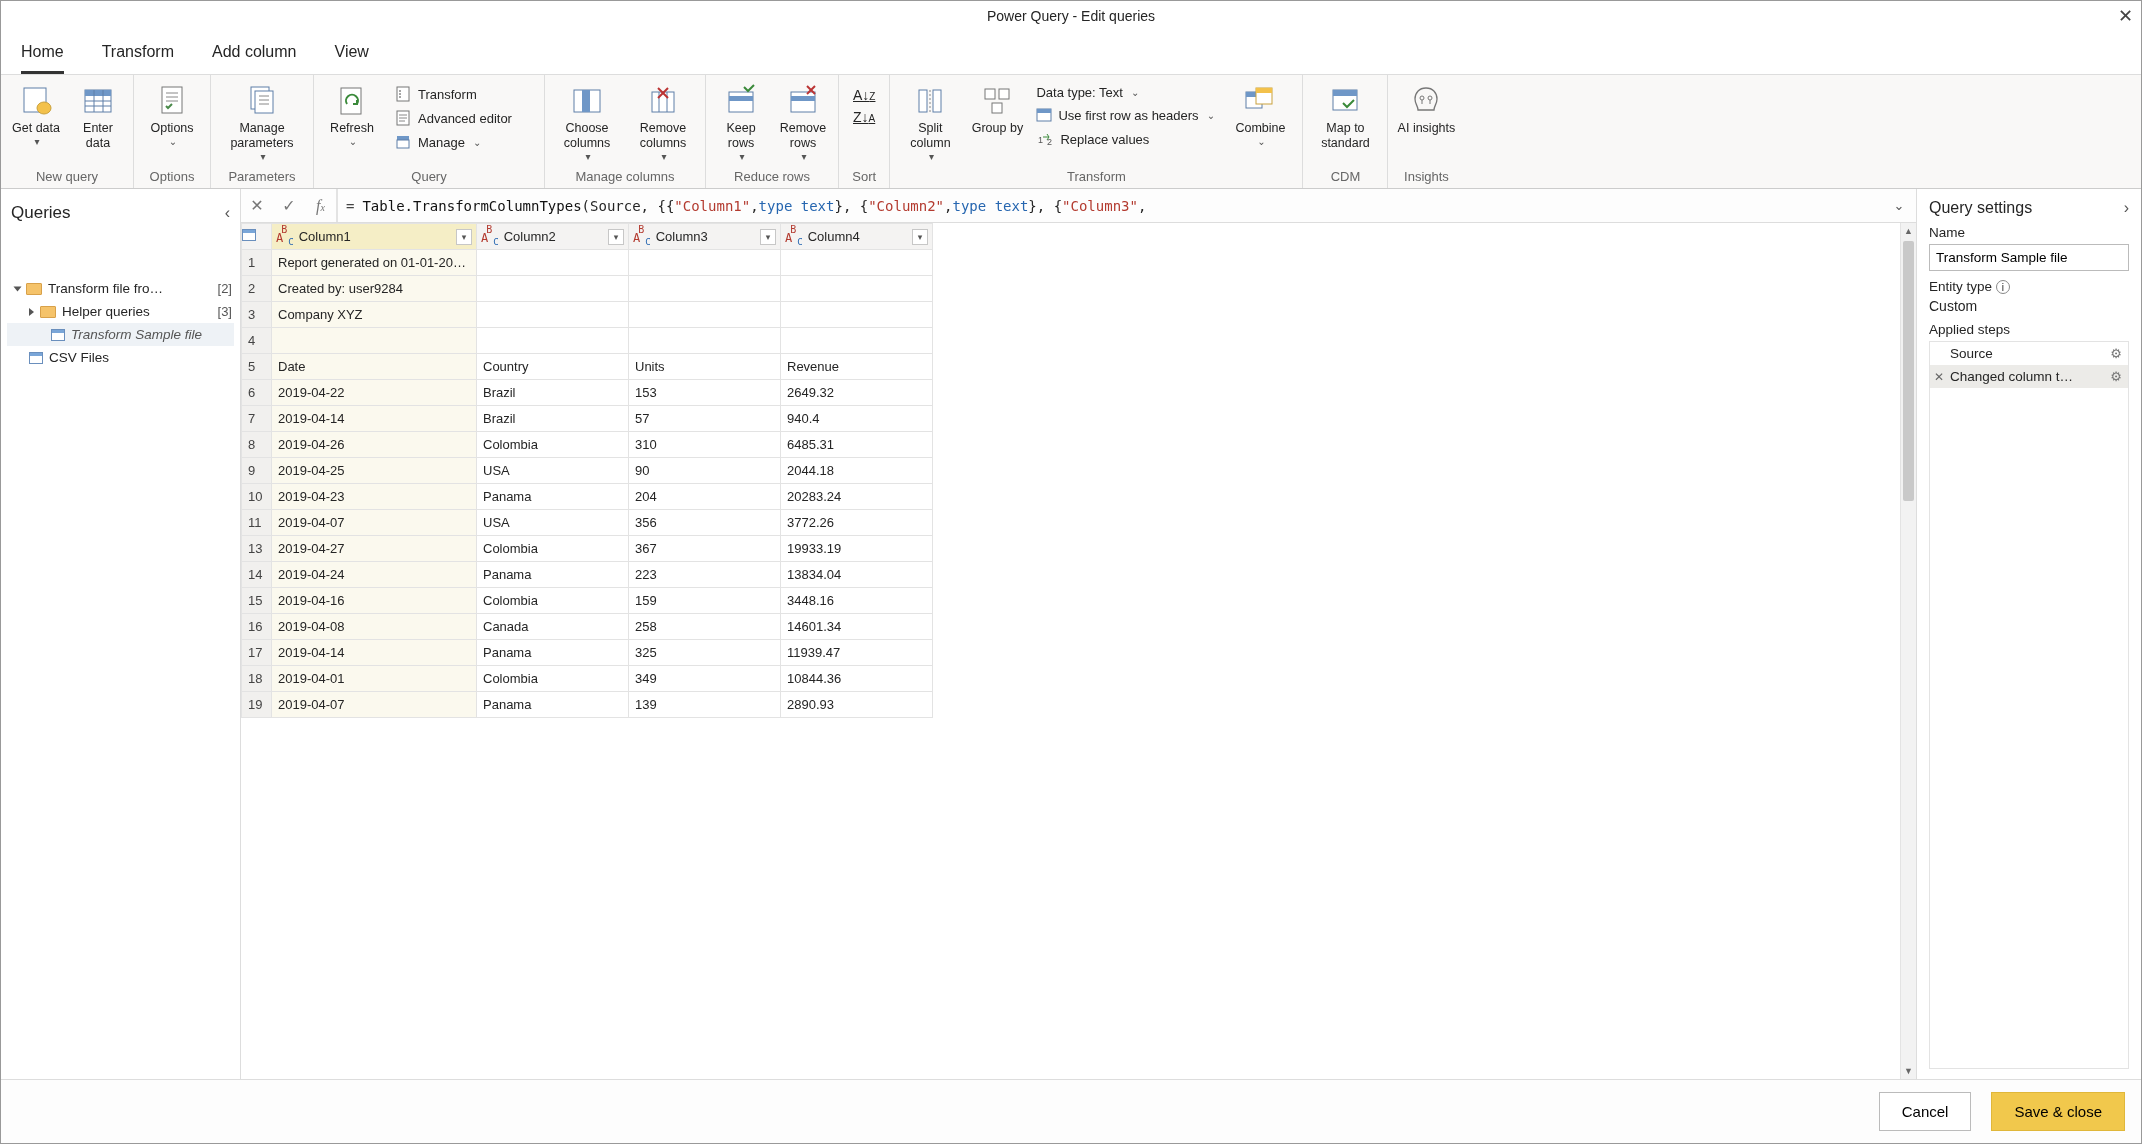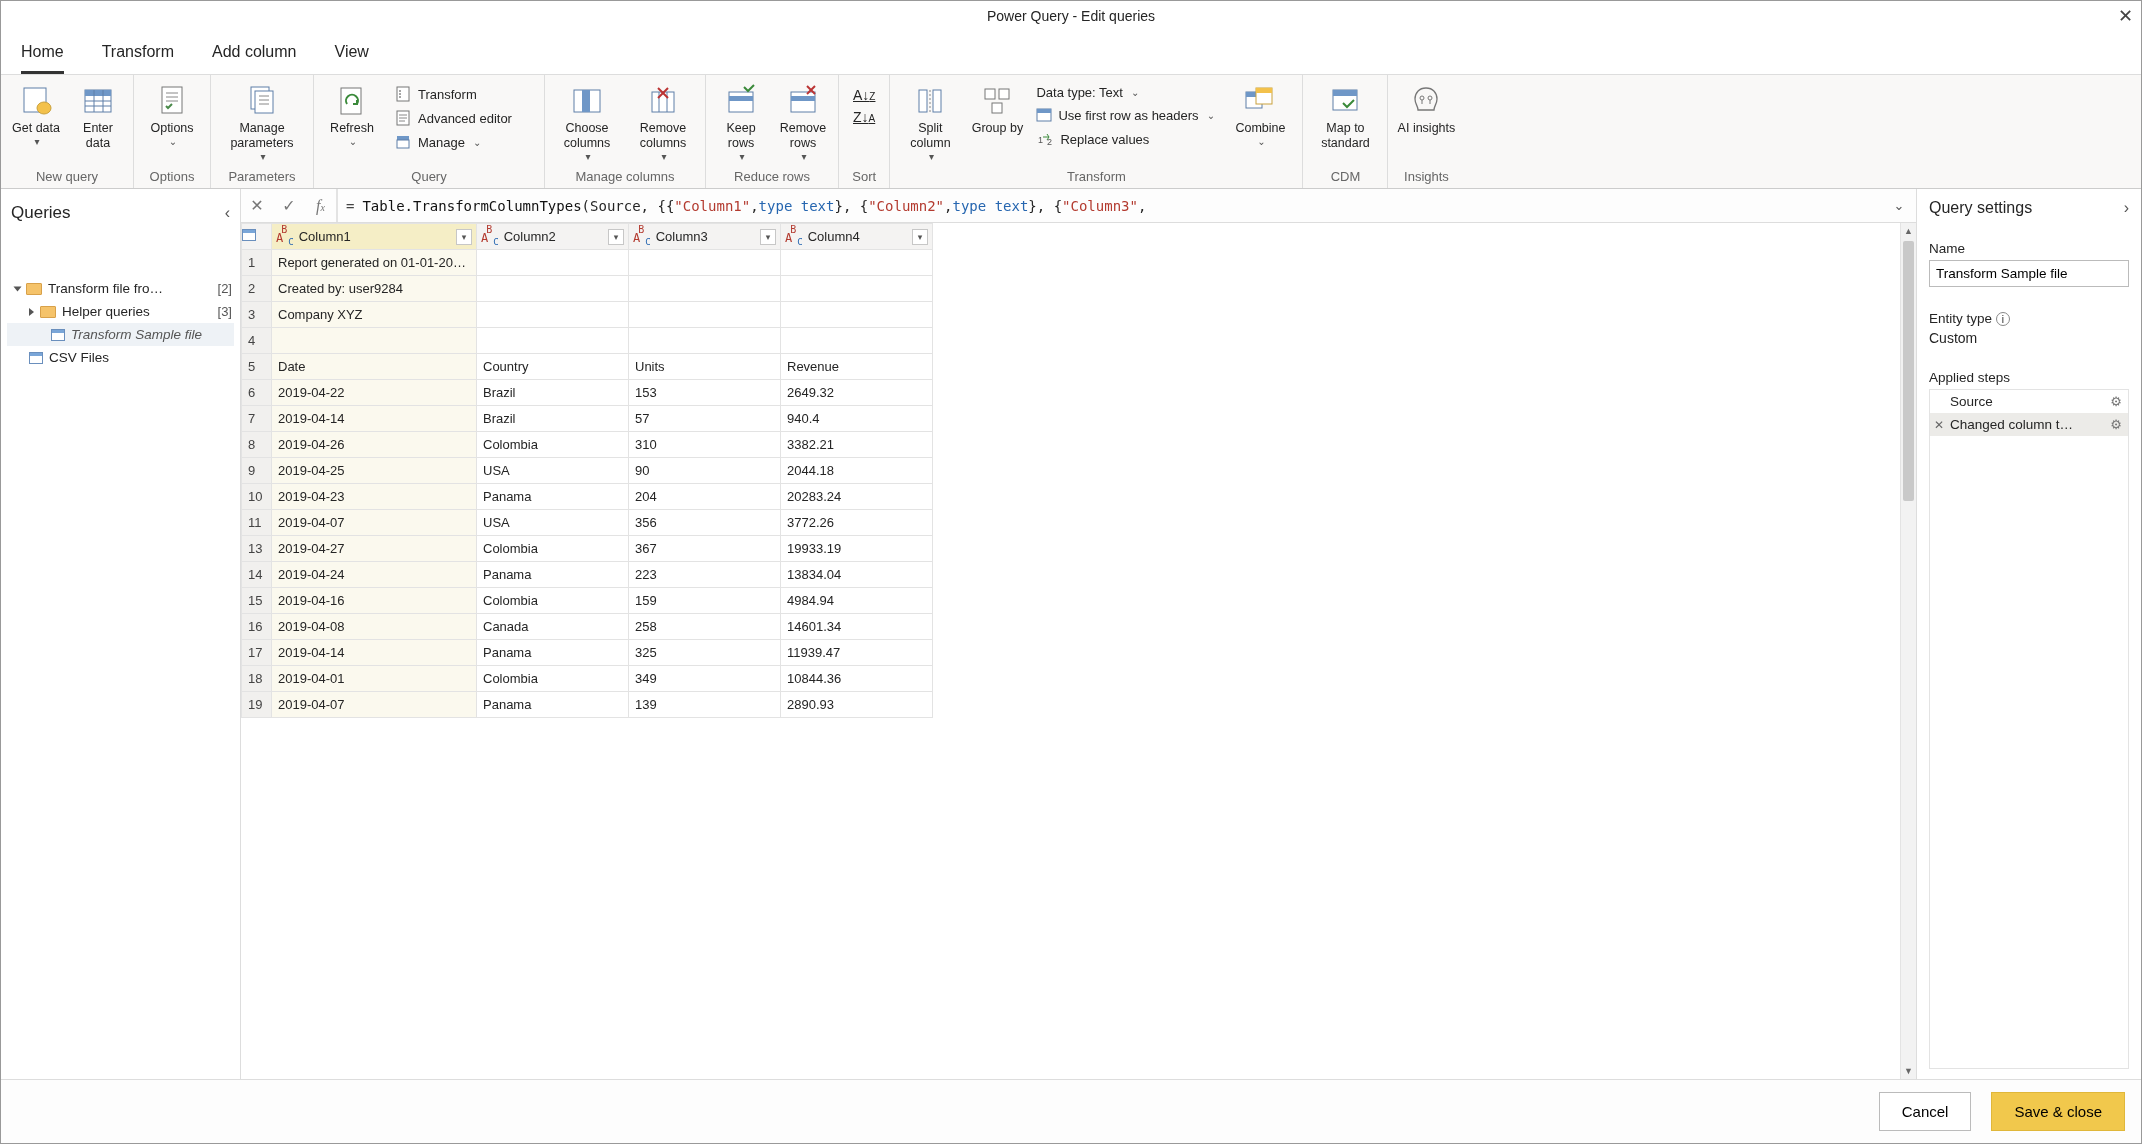--- a/index.html
+++ b/index.html
@@ -65,21 +65,21 @@
   .typetag::before { content:"A"; color:#b33a2f; font-size:12px;}
   .typetag::after { content:"C"; color:#2666b0; font-size:9px; position:relative; top:3px; left:-1px;}
   .typetag sup { color:#b33a2f; font-size:10px; position:relative; top:-4px; left:-2px;}
   .coldrop { margin-left:auto; width:16px; height:16px; display:flex; align-items:center; justify-content:center; border:1px solid #c7c7c7; background:#fff; font-size:9px; color:#555;}
   td.sel { background:#fbf9ee; }
   .vscroll { position:absolute; right:0; top:0; bottom:0; width:16px; background:#f2f2f2; border-left:1px solid #e3e3e3;}
   .vscroll .thumb { position:absolute; left:2px; right:2px; top:18px; height:260px; background:#c9c9c9; border-radius:2px;}
   .vscroll .arr { position:absolute; left:0; right:0; height:16px; display:flex; align-items:center; justify-content:center; font-size:9px; color:#666;}
   .vscroll .arr.up { top:0;} .vscroll .arr.down { bottom:0;}
   
-  .settings { width:225px; border-left:1px solid #ddd; padding:10px 12px; display:flex; flex-direction:column; gap:24px;}
+  .settings { width:225px; border-left:1px solid #ddd; padding:10px 12px; display:flex; flex-direction:column; gap:8px;}
   .settings .hdr { display:flex; align-items:center; justify-content:space-between; font-size:16px; font-weight:500;}
   .settings label { font-size:13.5px; font-weight:500; display:block; margin-bottom:4px;}
   .settings input[type=text] { width:100%; padding:5px 6px; border:1px solid #bbb; font-size:13.5px;}
   .settings .steps { border:1px solid #e3e3e3; flex:1; font-size:13.5px;}
   .steprow { display:flex; align-items:center; padding:4px 6px 4px 20px; position:relative; cursor:pointer;}
   .steprow.sel { background:#ecebe8;}
   .steprow .del { position:absolute; left:4px; font-size:12px; color:#666;}
   .steprow .gear { margin-left:auto; font-size:13px; color:#777;}
   
   .footer { border-top:1px solid #ddd; padding:12px 16px; display:flex; justify-content:flex-end; gap:20px; background:#fdfdfd;}
@@ -534,21 +534,21 @@
                 <td class="sel">2019-04-14</td>
                 <td class="">Brazil</td>
                 <td class="">57</td>
                 <td class="">940.4</td>
               </tr>
               <tr>
                 <td class="rownum">8</td>
                 <td class="sel">2019-04-26</td>
                 <td class="">Colombia</td>
                 <td class="">310</td>
-                <td class="">3382.21</td>
+                <td class="">6485.31</td>
               </tr>
               <tr>
                 <td class="rownum">9</td>
                 <td class="sel">2019-04-25</td>
                 <td class="">USA</td>
                 <td class="">90</td>
                 <td class="">2044.18</td>
               </tr>
               <tr>
                 <td class="rownum">10</td>
@@ -576,21 +576,21 @@
                 <td class="sel">2019-04-24</td>
                 <td class="">Panama</td>
                 <td class="">223</td>
                 <td class="">13834.04</td>
               </tr>
               <tr>
                 <td class="rownum">15</td>
                 <td class="sel">2019-04-16</td>
                 <td class="">Colombia</td>
                 <td class="">159</td>
-                <td class="">4984.94</td>
+                <td class="">3448.16</td>
               </tr>
               <tr>
                 <td class="rownum">16</td>
                 <td class="sel">2019-04-08</td>
                 <td class="">Canada</td>
                 <td class="">258</td>
                 <td class="">14601.34</td>
               </tr>
               <tr>
                 <td class="rownum">17</td>

